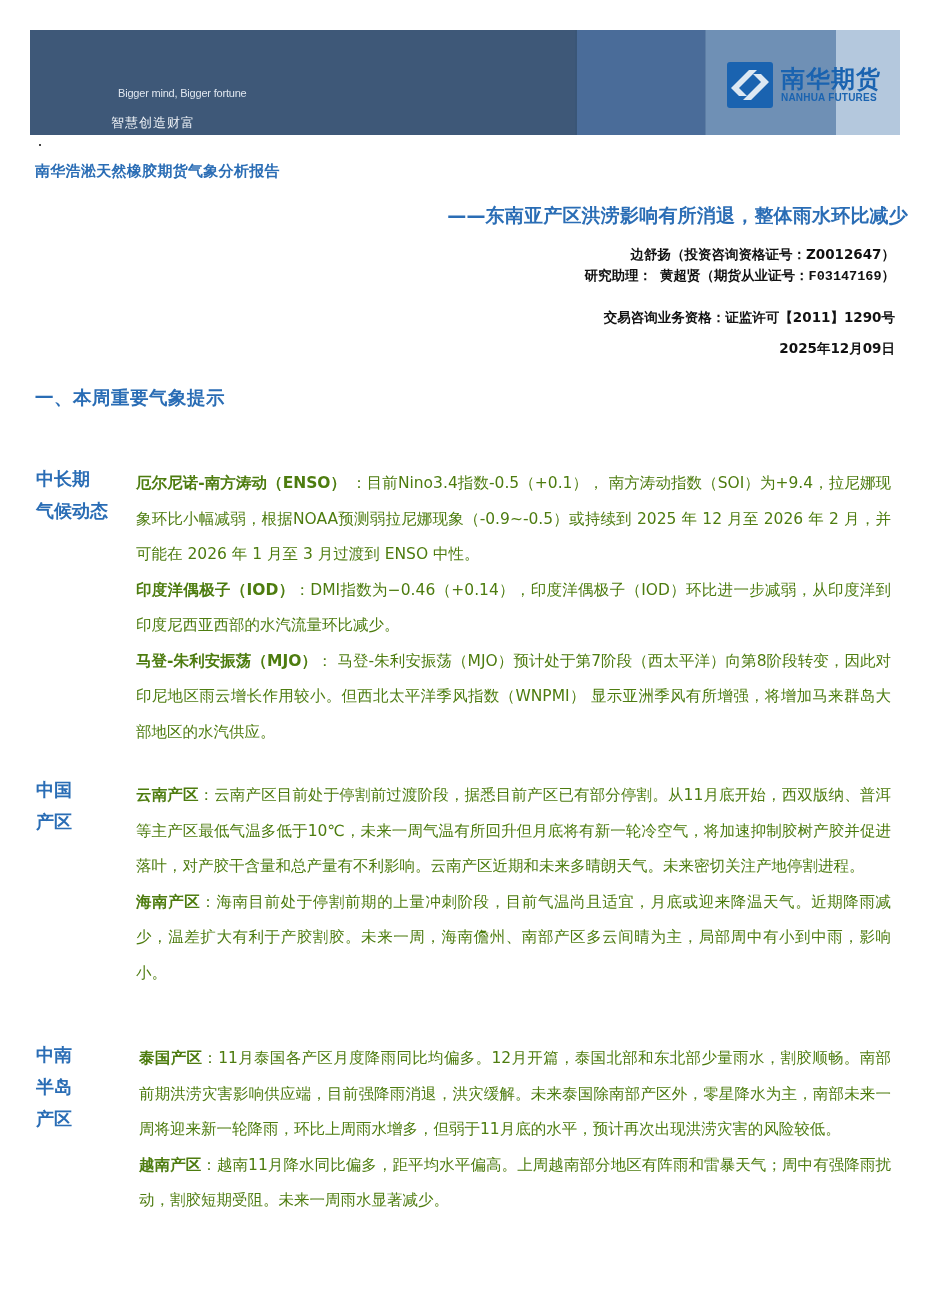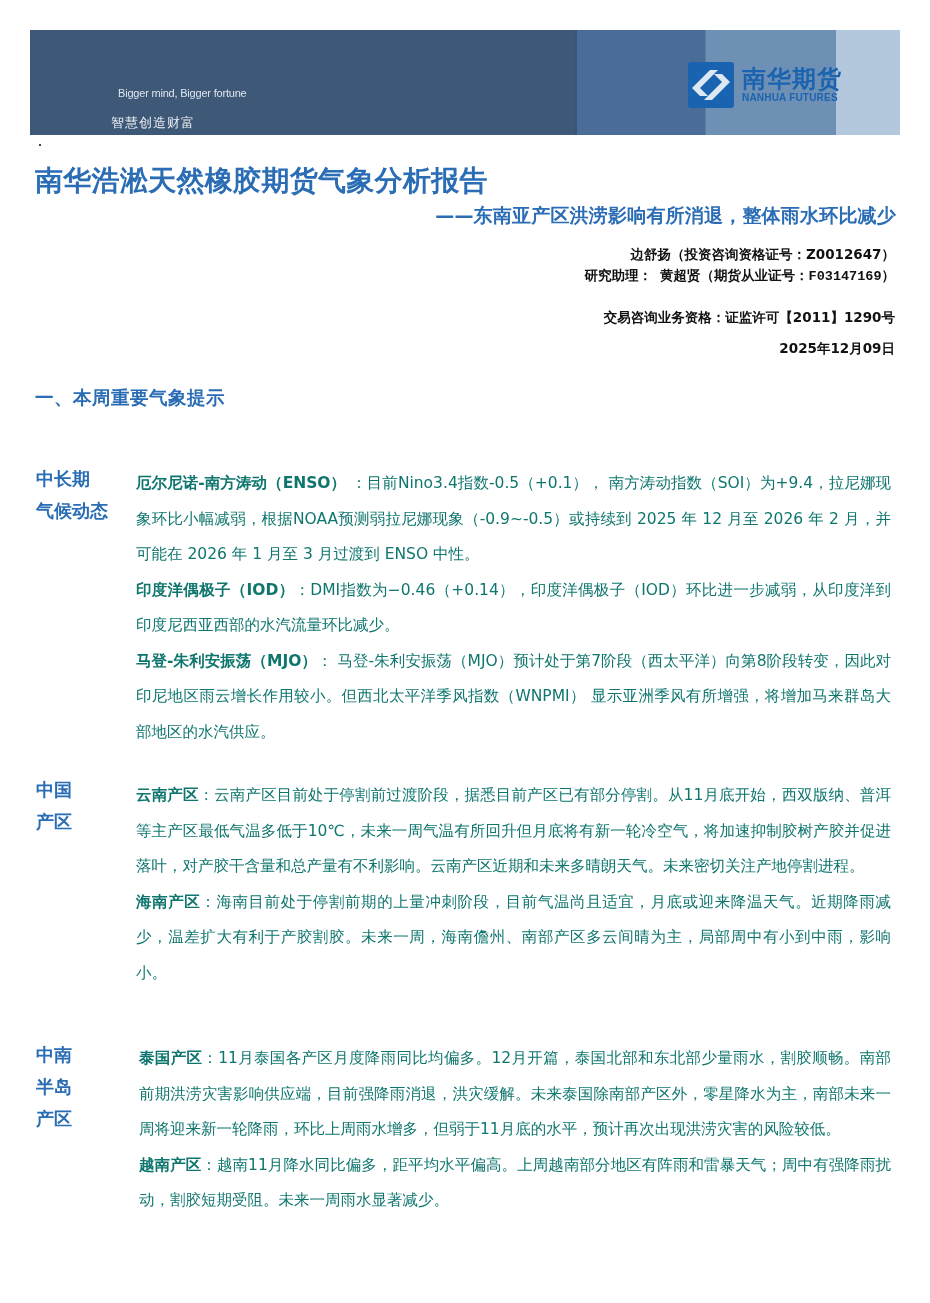--- a/index.html
+++ b/index.html
@@ -22,45 +22,45 @@
     position: absolute; left: 60px; top: 57px;
     font-family: "Liberation Sans", sans-serif; font-size: 11px; color: #dfe6ef;
     letter-spacing: -0.2px;
     padding-left: 28px;
   }
   .slogan-cn {
     position: absolute; left: 81px; top: 84px;
     font-size: 13px; color: #eef2f7; letter-spacing: 1px;
   }
   .logo {
-    position: absolute; left: 688px; top: 62px; height: 46px;
+    position: absolute; left: 727px; top: 62px; height: 46px;
     display: flex; align-items: center;
   }
   .logo-mark {
     width: 46px; height: 46px; background: #1a63b0; border-radius: 3px;
     position: relative; overflow: hidden;
   }
   .logo-mark svg { position: absolute; left: 0; top: 0; }
   .logo-text { margin-left: 8px; display: flex; flex-direction: column; }
   .logo-cn {
     font-size: 24px; font-weight: bold; color: #1a63b0; letter-spacing: 1px; line-height: 26px;
   }
   .logo-en {
     font-family: "Liberation Sans", sans-serif; font-size: 10px; font-weight: bold;
     color: #1a63b0; letter-spacing: 0.2px; line-height: 12px;
   }
   .dot-mark { position: absolute; left: 39px; top: 144px; width: 2px; height: 2px; background: #444; }
 
   
   .title {
     position: absolute; left: 35px; top: 162px;
-    font-size: 28px; font-weight: bold; color: #2a6db5; letter-spacing: 0.3px;
+    font-size: 15px; font-weight: bold; color: #2a6db5; letter-spacing: 0.3px;
   }
   .subtitle {
-    position: absolute; right: 34px; top: 203px;
+    position: absolute; right: 22px; top: 203px;
     font-size: 19px; font-weight: bold; color: #2a6db5; letter-spacing: 0.2px;
   }
   .meta {
     position: absolute; right: 35px; 
     font-size: 13.5px; font-weight: bold; color: #111;
   }
   .meta-1 { top: 246px; }
   .meta-2 { top: 267px; font-family: Liberation Mono, monospace; }
   .meta-3 { top: 309px; }
   .meta-4 { top: 340px; }
@@ -71,21 +71,21 @@
   }
 
   
   .row { position: absolute; left: 0; width: 930px; }
   .row-label {
     position: absolute; left: 36px;
     font-size: 18px; font-weight: bold; color: #2a6db5; line-height: 32px;
   }
   .row-body {
     position: absolute; left: 136px; width: 755px;
-    font-size: 15.5px; line-height: 35.5px; color: #0f766e;
+    font-size: 15.5px; line-height: 35.5px; color: #4d7c0f;
     text-align: justify;
   }
   .row-body p { margin: 0; }
   .row-body b { font-weight: bold; }
 
   .row-mid { top: 463px; }
   .row-mid .row-label { top: 0; }
   .row-mid .row-body { top: 3px; }
 
   .row-cn { top: 774px; }

